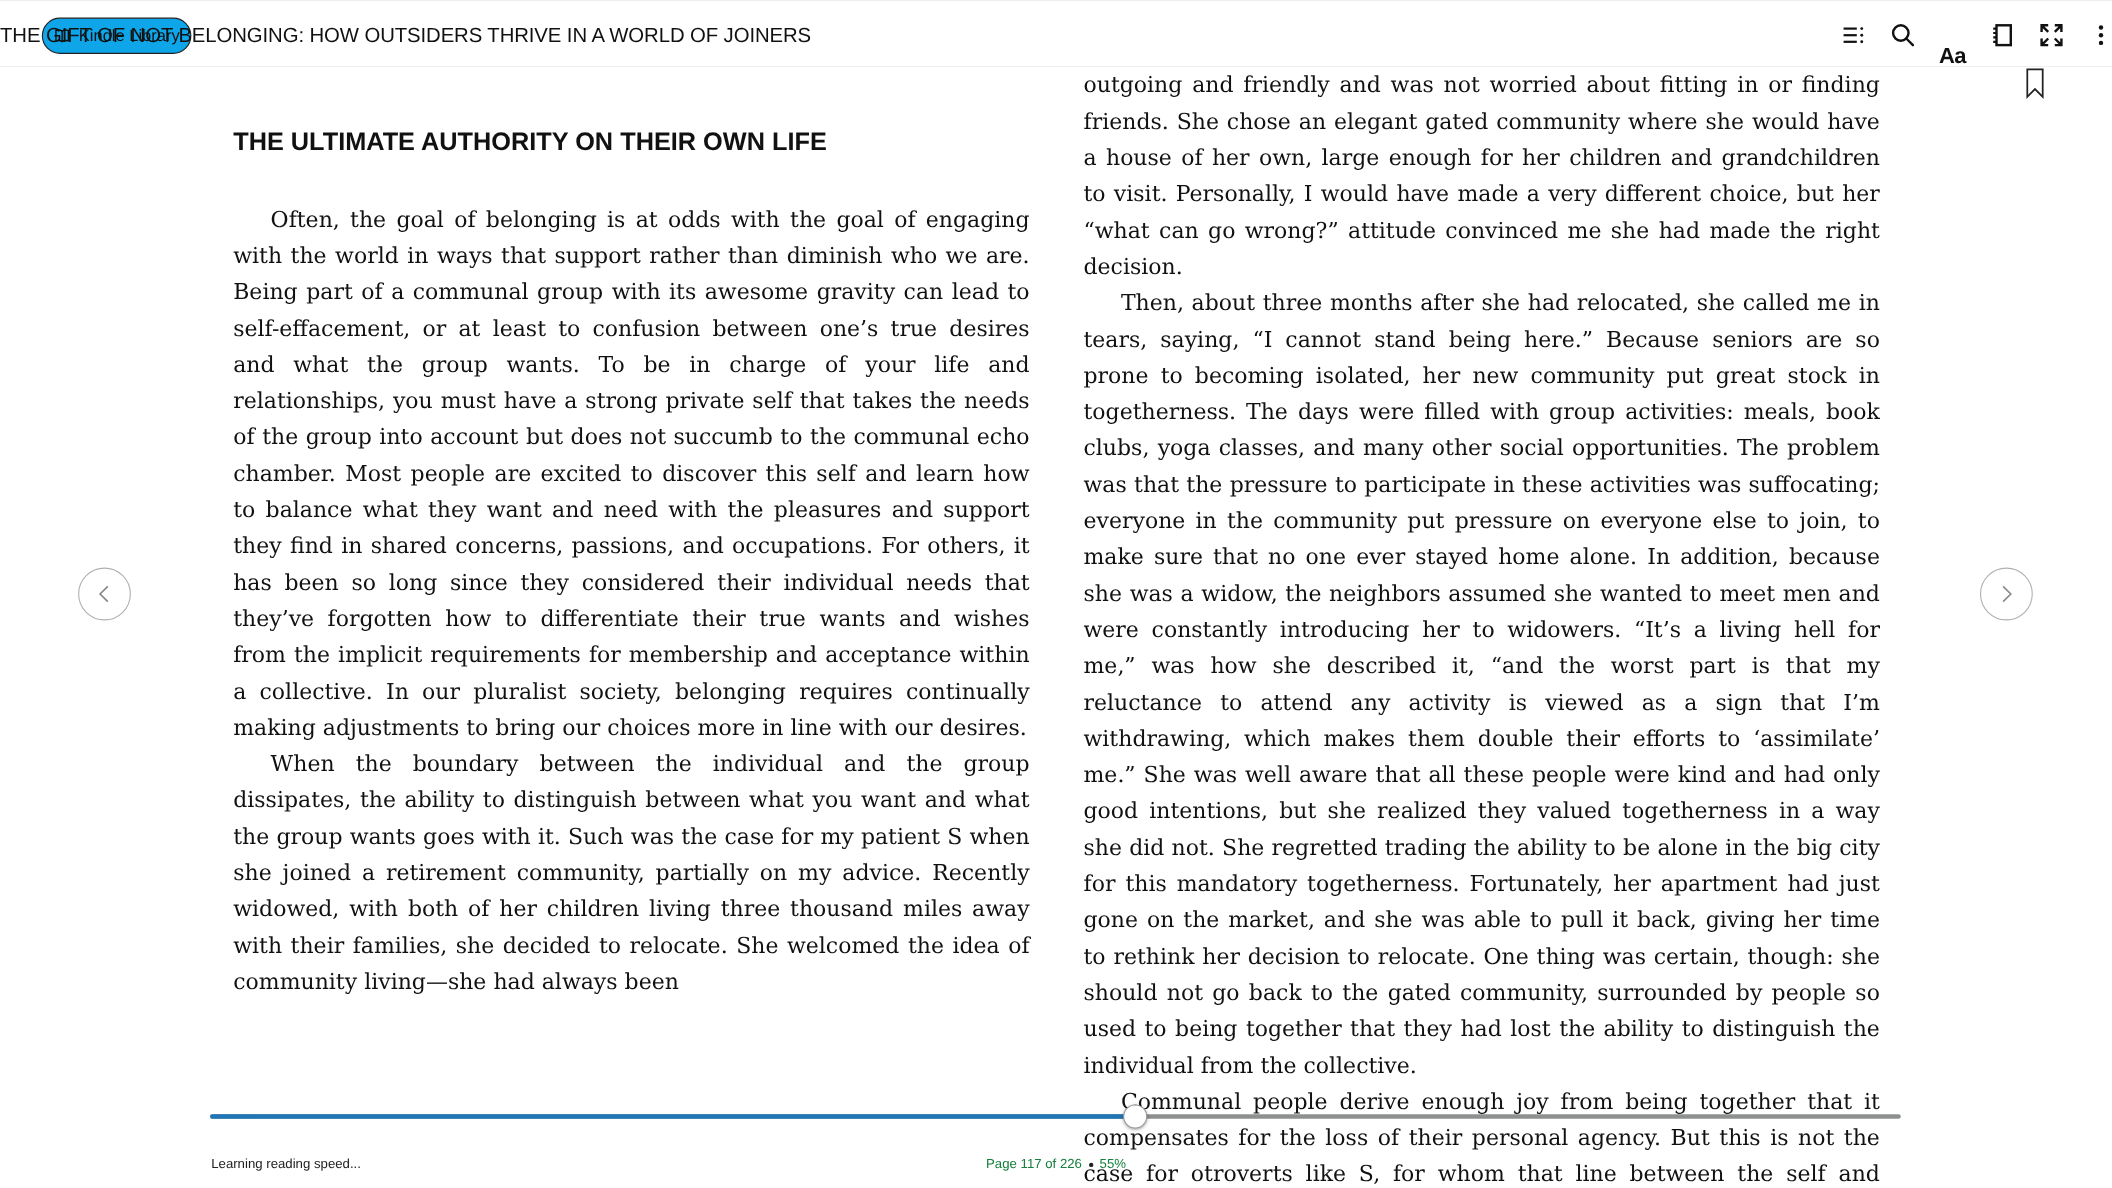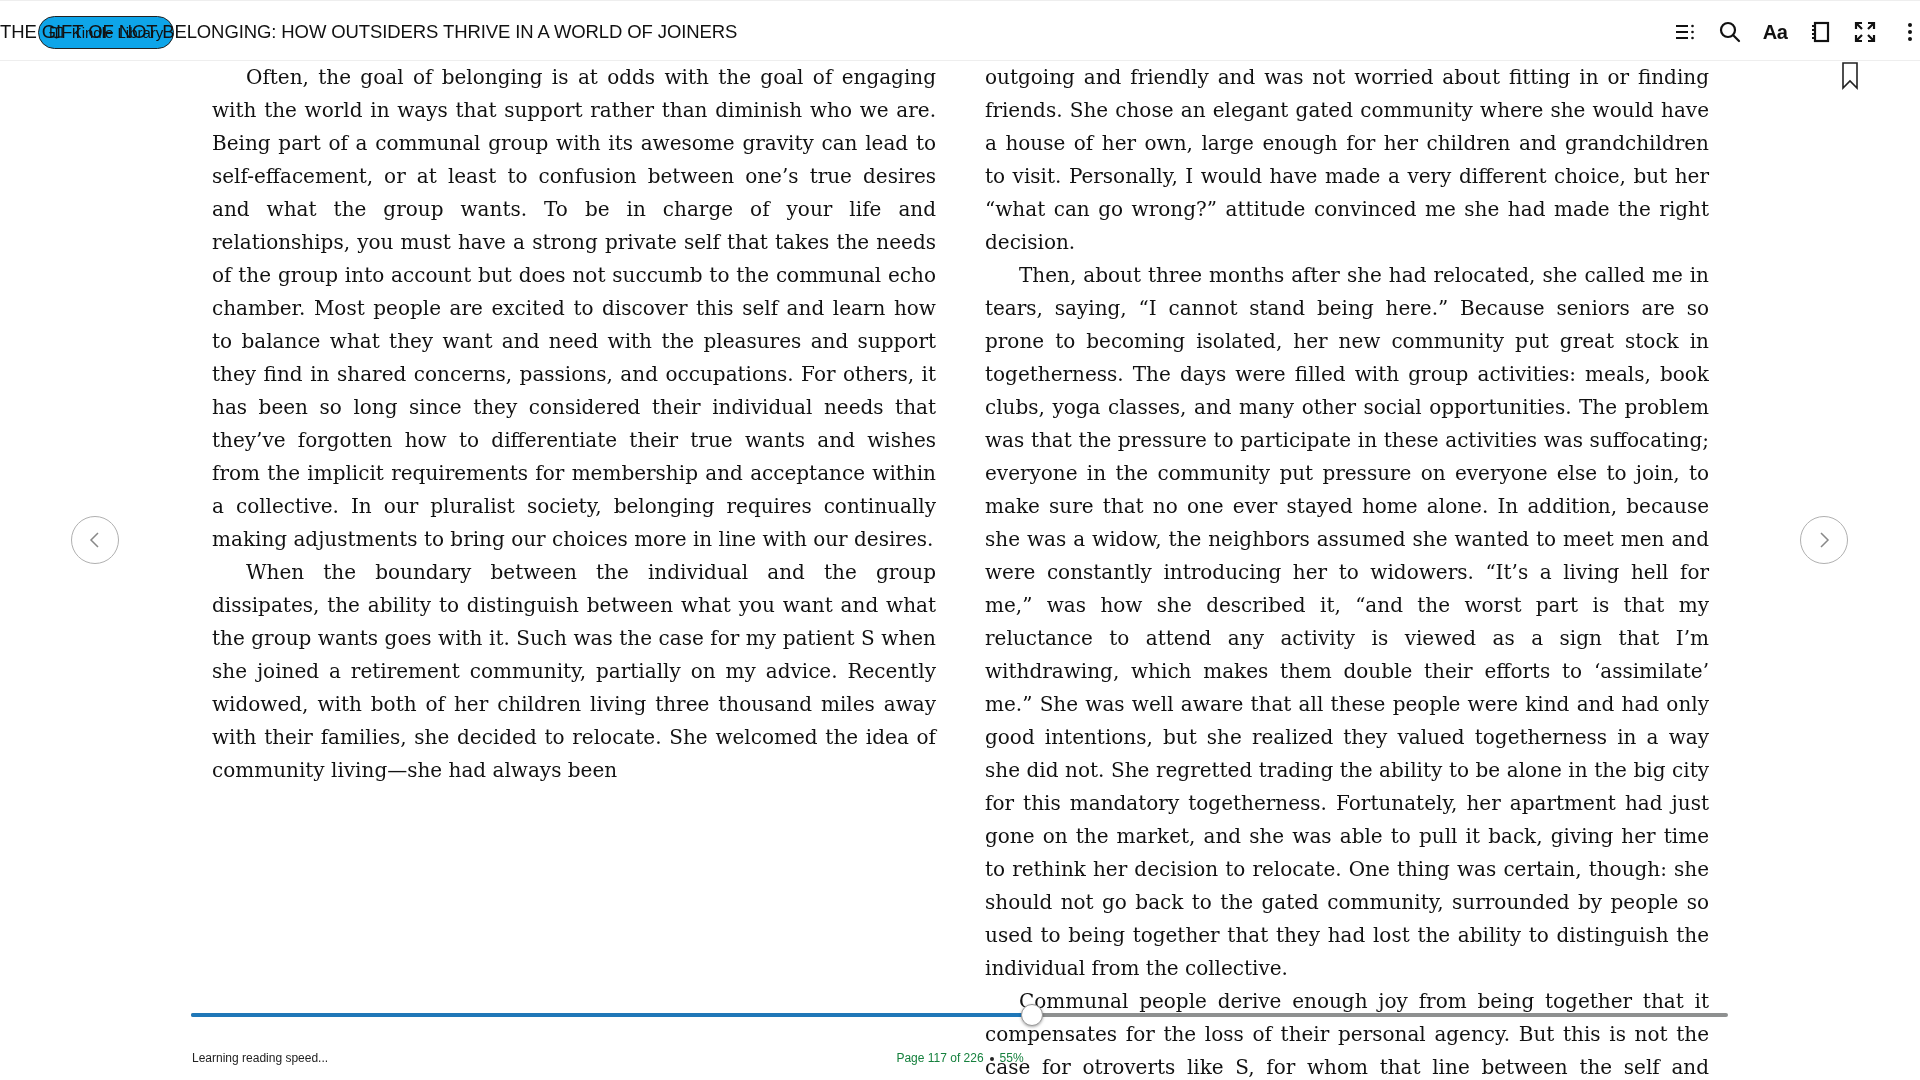--- a/index.html
+++ b/index.html
@@ -21,21 +21,21 @@
     }
     .library-btn svg { width: 15px; height: 15px; }
     .book-title {
       position: absolute; left: 0; right: 0; top: 20px; text-align: left;
       font-size: 18.5px; color: #111; letter-spacing: -0.1px;
       pointer-events: none;
     }
     .tool-icons { position: absolute; right: 0; top: 14px; height: 34px; width: 260px; }
     .tool { position: absolute; top: 0; width: 34px; height: 34px; display: flex; align-items: center; justify-content: center; cursor: pointer; }
     .tool svg { width: 24px; height: 24px; }
-    .tool.aa { font-size: 20px; font-weight: bold; font-family: "Liberation Sans", sans-serif; color: #111; letter-spacing: -0.5px; }
+    .tool.aa { font-size: 20px; font-weight: bold; font-family: "Liberation Sans", sans-serif; color: #111; letter-spacing: -0.5px; margin-top: 19px; }
 
     .bookmark { position: absolute; left: 1838px; top: 61px; width: 24px; height: 30px; cursor: pointer; }
 
     .page-col {
       position: absolute; top: 61px;
       font-family: "DejaVu Serif", "Liberation Serif", serif;
       font-size: 20px; line-height: 33px; color: #111;
       text-align: justify;
     }
     .col-left { left: 212px; width: 724px; }
@@ -130,20 +130,21 @@
       </svg>
     </div>
   </div>
 </div>
 
 <svg class="bookmark" viewBox="0 0 24 30" fill="none" stroke="#222" stroke-width="1.6">
   <path d="M5 2 H19 V27 L12 20 L5 27 Z" stroke-linejoin="miter"></path>
 </svg>
 
 <div class="page-col col-left">
+  <div class="chapter-heading">THE ULTIMATE AUTHORITY ON THEIR OWN LIFE</div>
   <p class="para indent">Often, the goal of belonging is at odds with the goal of engaging with the world in ways that support rather than diminish who we are. Being part of a communal group with its awesome gravity can lead to self-effacement, or at least to confusion between one’s true desires and what the group wants. To be in charge of your life and relationships, you must have a strong private self that takes the needs of the group into account but does not succumb to the communal echo chamber. Most people are excited to discover this self and learn how to balance what they want and need with the pleasures and support they find in shared concerns, passions, and occupations. For others, it has been so long since they considered their individual needs that they’ve forgotten how to differentiate their true wants and wishes from the implicit requirements for membership and acceptance within a collective. In our pluralist society, belonging requires continually making adjustments to bring our choices more in line with our desires.</p>
   <p class="para indent">When the boundary between the individual and the group dissipates, the ability to distinguish between what you want and what the group wants goes with it. Such was the case for my patient S when she joined a retirement community, partially on my advice. Recently widowed, with both of her children living three thousand miles away with their families, she decided to relocate. She welcomed the idea of community living—she had always been</p>
 </div>
 
 <div class="page-col col-right">
   <p class="para">outgoing and friendly and was not worried about fitting in or finding friends. She chose an elegant gated community where she would have a house of her own, large enough for her children and grandchildren to visit. Personally, I would have made a very different choice, but her “what can go wrong?” attitude convinced me she had made the right decision.</p>
   <p class="para indent">Then, about three months after she had relocated, she called me in tears, saying, “I cannot stand being here.” Because seniors are so prone to becoming isolated, her new community put great stock in togetherness. The days were filled with group activities: meals, book clubs, yoga classes, and many other social opportunities. The problem was that the pressure to participate in these activities was suffocating; everyone in the community put pressure on everyone else to join, to make sure that no one ever stayed home alone. In addition, because she was a widow, the neighbors assumed she wanted to meet men and were constantly introducing her to widowers. “It’s a living hell for me,” was how she described it, “and the worst part is that my reluctance to attend any activity is viewed as a sign that I’m withdrawing, which makes them double their efforts to ‘assimilate’ me.” She was well aware that all these people were kind and had only good intentions, but she realized they valued togetherness in a way she did not. She regretted trading the ability to be alone in the big city for this mandatory togetherness. Fortunately, her apartment had just gone on the market, and she was able to pull it back, giving her time to rethink her decision to relocate. One thing was certain, though: she should not go back to the gated community, surrounded by people so used to being together that they had lost the ability to distinguish the individual from the collective.</p>
   <p class="para indent">Communal people derive enough joy from being together that it compensates for the loss of their personal agency. But this is not the case for otroverts like S, for whom that line between the self and others was never</p>
 </div>
 

